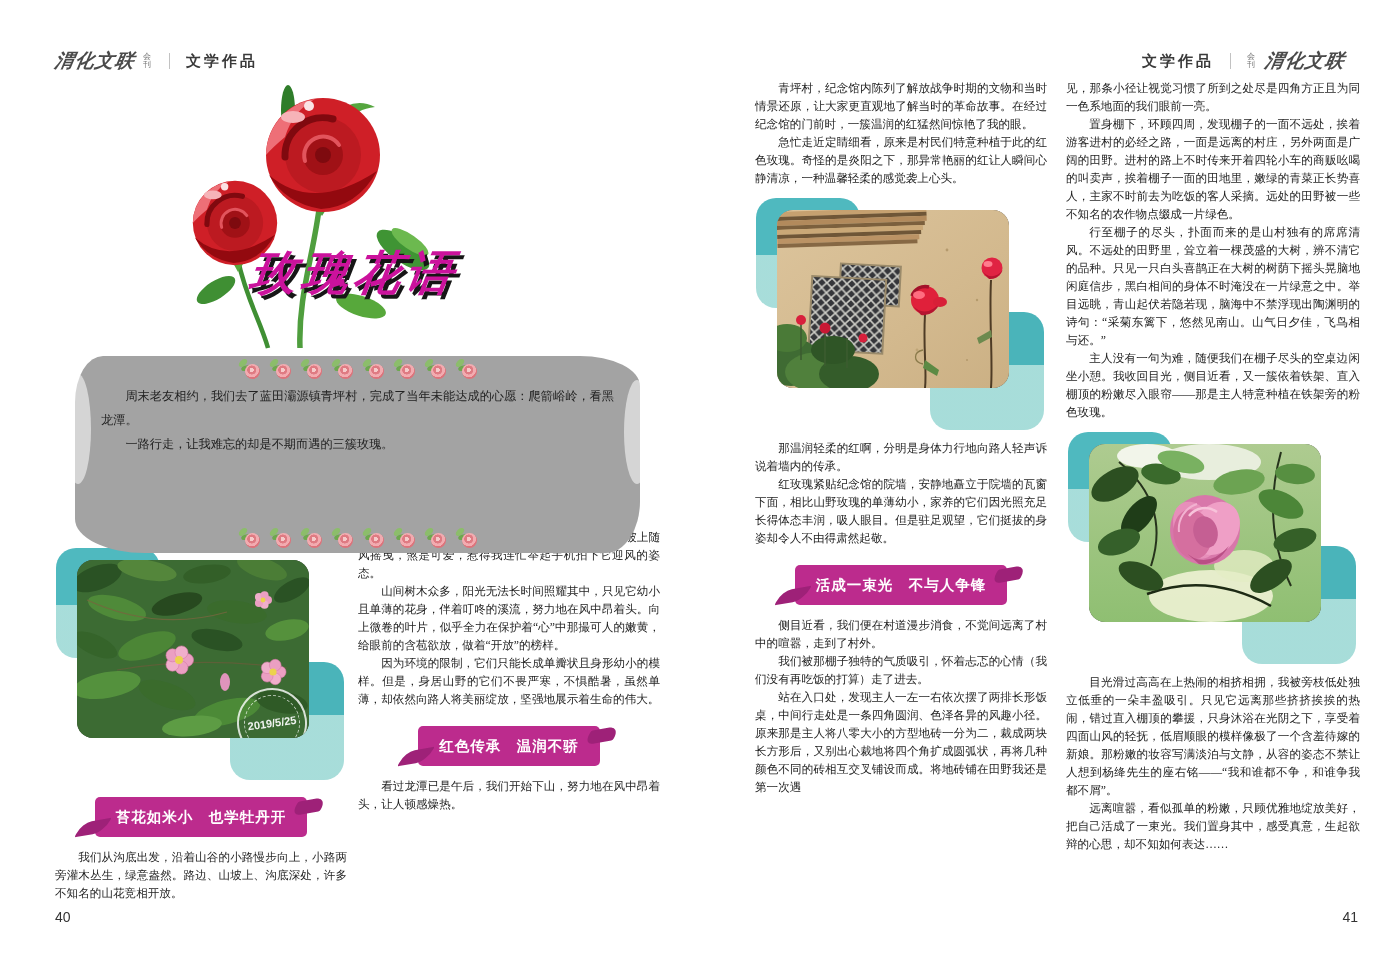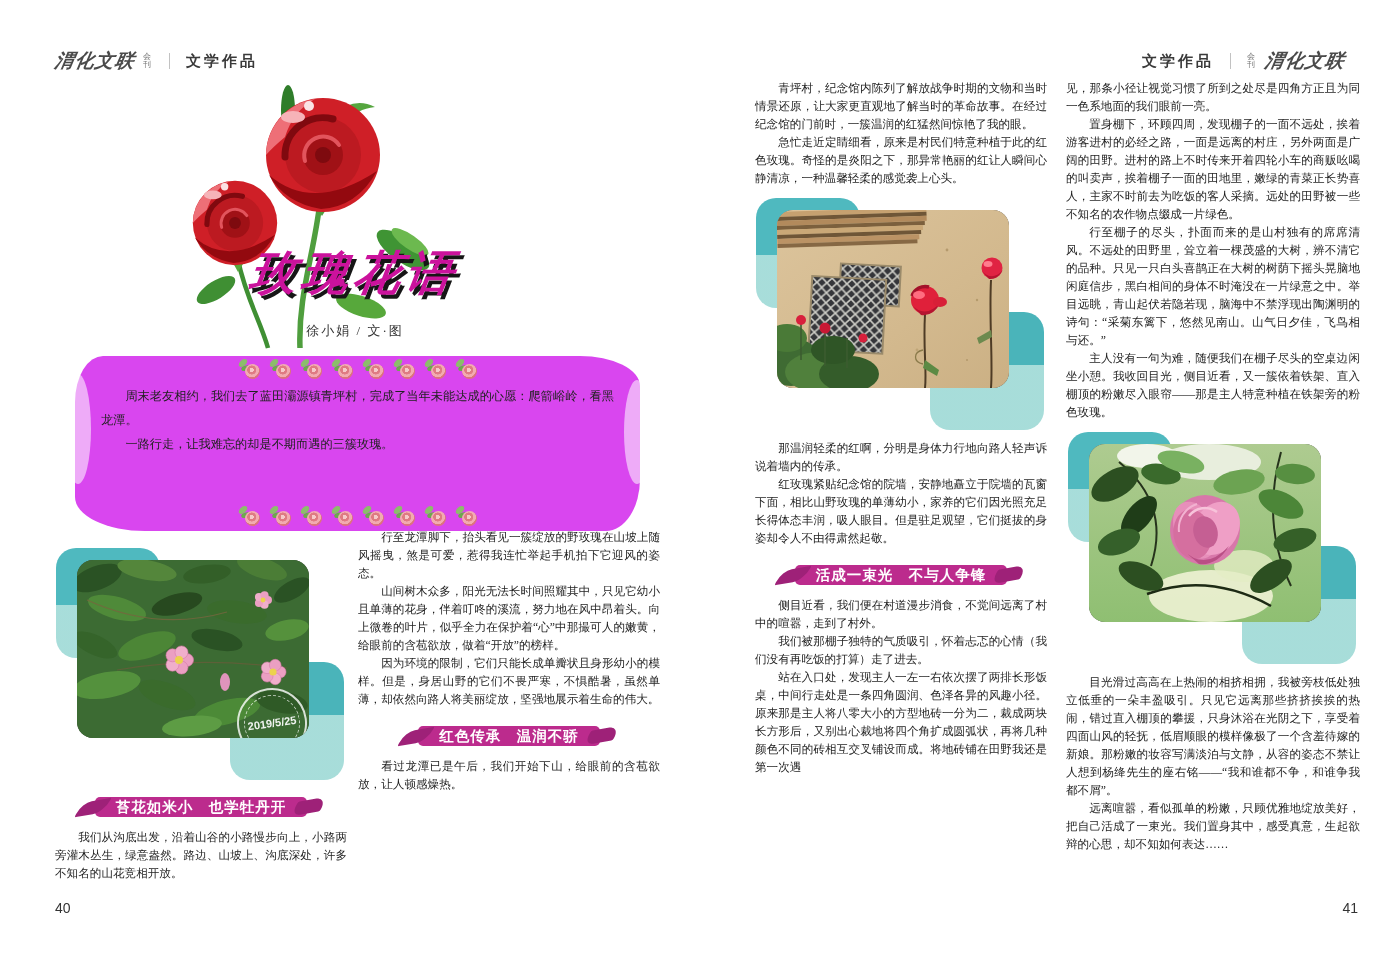--- a/index.html
+++ b/index.html
@@ -20,22 +20,22 @@
   
   #rose-art{position:absolute;left:148px;top:84px;width:330px;height:270px;}
   .article-title{position:absolute;left:250px;top:242px;z-index:3;
       font-family:"Liberation Sans",sans-serif;font-weight:900;font-style:italic;
       font-size:47px;letter-spacing:5px;color:#cb129c;transform:skewX(-8deg);
       text-shadow:4px 4px 0 #161616;white-space:nowrap;}
   .byline{position:absolute;left:190px;top:322px;width:330px;text-align:center;z-index:3;
       font-size:13px;color:#333;letter-spacing:2px;}
 
   
-  .intro{position:absolute;left:75px;top:356px;width:565px;height:175px;z-index:2;
-      background:#d946ef;border-radius:28px 60px 34px 70px / 46px 30px 52px 34px;}
+  .intro{position:absolute;left:75px;top:356px;width:565px;height:197px;z-index:2;
+      background:#a3a3a3;border-radius:28px 60px 34px 70px / 46px 30px 52px 34px;}
   .intro::before{content:"";position:absolute;left:-10px;top:18px;width:26px;height:110px;
       background:#fff;border-radius:50%;opacity:.55;}
   .intro::after{content:"";position:absolute;right:-10px;top:24px;width:26px;height:104px;
       background:#fff;border-radius:50%;opacity:.55;}
   .rose-row{position:absolute;left:0;right:0;display:flex;justify-content:center;gap:9px;}
   .rose-row.top{top:4px;}
   .rose-row.bottom{bottom:4px;}
   .rr{position:relative;width:22px;height:20px;}
   .rr-rose{position:absolute;right:0;top:4px;width:15px;height:15px;border-radius:50%;
       background:radial-gradient(circle at 45% 40%, #f6caca 0 16%, #df7b83 18% 36%,
@@ -51,21 +51,21 @@
   
   .col{position:absolute;font-size:11.6px;line-height:18px;text-align:justify;color:#1e1e1e;}
   #colA{left:55px;top:538px;width:292px;}
   #colB{left:358px;top:529px;width:302px;}
   #colC{left:755px;top:80px;width:292px;}
   #colD{left:1066px;top:80px;width:294px;}
   .col p{margin:0;text-indent:2em;}
   .col p.cont{text-indent:0;}
 
   
-  .banner{position:relative;width:max-content;margin:17px auto 12px;padding:1px 21px;
+  .banner{position:relative;width:max-content;margin:17px auto 12px;padding:11px 21px;
       background:#bc2b8d;color:#fff;border-radius:5px;z-index:1;
       font-family:"Liberation Sans",sans-serif;font-weight:bold;font-size:14.5px;letter-spacing:1px;}
   .banner::before{content:"";position:absolute;left:-17px;bottom:3px;width:30px;height:13px;
       background:#9e2178;transform:rotate(-10deg) skewX(-38deg);border-radius:12px 2px 14px 2px;z-index:-1;}
   .banner::after{content:"";position:absolute;right:-17px;top:3px;width:30px;height:13px;
       background:#9e2178;transform:rotate(-10deg) skewX(-38deg);border-radius:2px 14px 2px 12px;z-index:-1;}
 
   
   .photo-block{position:relative;width:290px;height:240px;margin:2px auto 10px;}
   .deco-tl{position:absolute;left:0;top:8px;width:104px;height:110px;border-radius:20px;
@@ -79,21 +79,21 @@
   
   .stamp{position:absolute;left:160px;top:128px;width:66px;height:66px;border-radius:50%;
       border:2px solid rgba(255,255,255,.8);display:flex;align-items:center;justify-content:center;
       transform:rotate(-8deg);z-index:2;}
   .stamp::before{content:"";position:absolute;inset:5px;border-radius:50%;
       border:1.5px dashed rgba(255,255,255,.7);}
   .stamp-date{font-family:"Liberation Sans",sans-serif;font-size:11px;font-weight:bold;
       color:rgba(255,255,255,.92);}
 
   
-  .pagenum{position:absolute;bottom:41px;font-size:14px;color:#333;font-family:"Liberation Sans",sans-serif;}
+  .pagenum{position:absolute;bottom:32px;font-size:14px;color:#333;font-family:"Liberation Sans",sans-serif;}
   .pagenum.left{left:55px;}
   .pagenum.right{right:42px;}
 </style>
 </head>
 <body>
 
 <div id="canvas">
 
   <div class="hdr hdr-left">
     <span class="logo">渭化文联</span>
@@ -135,21 +135,20 @@
       <ellipse cx="68" cy="206" rx="22" ry="9" fill="#3f8f33" transform="rotate(-32 68 206)"></ellipse>
       <path d="M78,166 l12,22 l10,-16 z" fill="#57a83b"></path>
       <path d="M160,112 l14,20 l10,-16 z" fill="#4f9e3e"></path>
 
       <use href="#bigrose" transform="translate(175,71)"></use>
       <use href="#bigrose" transform="translate(87,139) scale(0.74)"></use>
     </svg>
   </div>
 
   <div class="article-title">玫瑰花语</div>
-  <div class="byline">徐小娟 / 文·图</div>
 
   <div class="intro">
     <div class="rose-row top">
       <span class="rr">
           <i class="rr-leaf"></i>
           <i class="rr-rose"></i>
         </span>
       <span class="rr">
           <i class="rr-leaf"></i>
           <i class="rr-rose"></i>
@@ -278,21 +277,21 @@
     </div>
     <div class="banner">苔花如米小　也学牡丹开</div>
     <p>我们从沟底出发，沿着山谷的小路慢步向上，小路两旁灌木丛生，绿意盎然。路边、山坡上、沟底深处，许多不知名的山花竞相开放。</p>
   </div>
 
   <div id="colB" class="col">
     <p>行至龙潭脚下，抬头看见一簇绽放的野玫瑰在山坡上随风摇曳，煞是可爱，惹得我连忙举起手机拍下它迎风的姿态。</p>
     <p>山间树木众多，阳光无法长时间照耀其中，只见它幼小且单薄的花身，伴着叮咚的溪流，努力地在风中昂着头。向上微卷的叶片，似乎全力在保护着“心”中那撮可人的嫩黄，给眼前的含苞欲放，做着“开放”的榜样。</p>
     <p>因为环境的限制，它们只能长成单瓣状且身形幼小的模样。但是，身居山野的它们不畏严寒，不惧酷暑，虽然单薄，却依然向路人将美丽绽放，坚强地展示着生命的伟大。</p>
     <div class="banner">红色传承　温润不骄</div>
-    <p>看过龙潭已是午后，我们开始下山，给眼前的含苞欲放，让人顿感燥热。</p>
+    <p>看过龙潭已是午后，我们开始下山，努力地在风中昂着头，让人顿感燥热。</p>
   </div>
 
   <div id="colC" class="col">
     <p>青坪村，纪念馆内陈列了解放战争时期的文物和当时情景还原，让大家更直观地了解当时的革命故事。在经过纪念馆的门前时，一簇温润的红猛然间惊艳了我的眼。</p>
     <p>急忙走近定睛细看，原来是村民们特意种植于此的红色玫瑰。奇怪的是炎阳之下，那异常艳丽的红让人瞬间心静清凉，一种温馨轻柔的感觉袭上心头。</p>
     <div class="photo-block">
       <div class="deco-tl"></div>
       <div class="deco-br"></div>
       <div class="photo">
         <svg viewBox="0 0 232 178" preserveAspectRatio="none">

